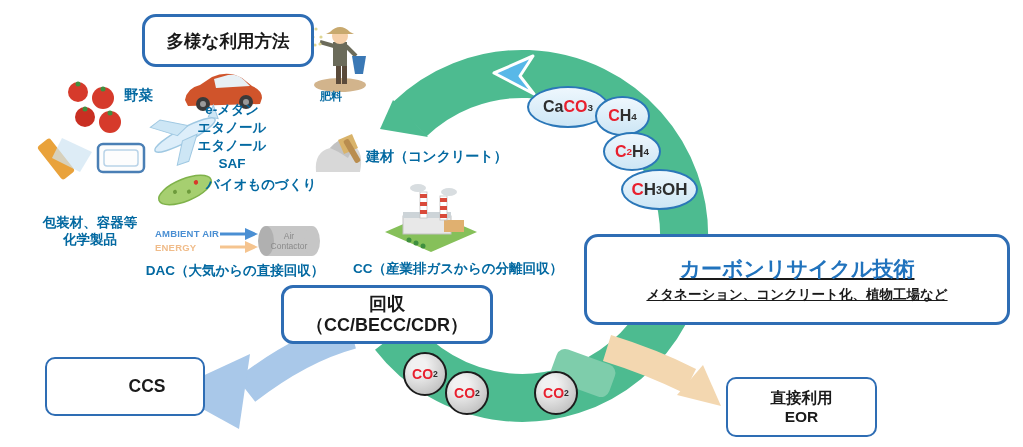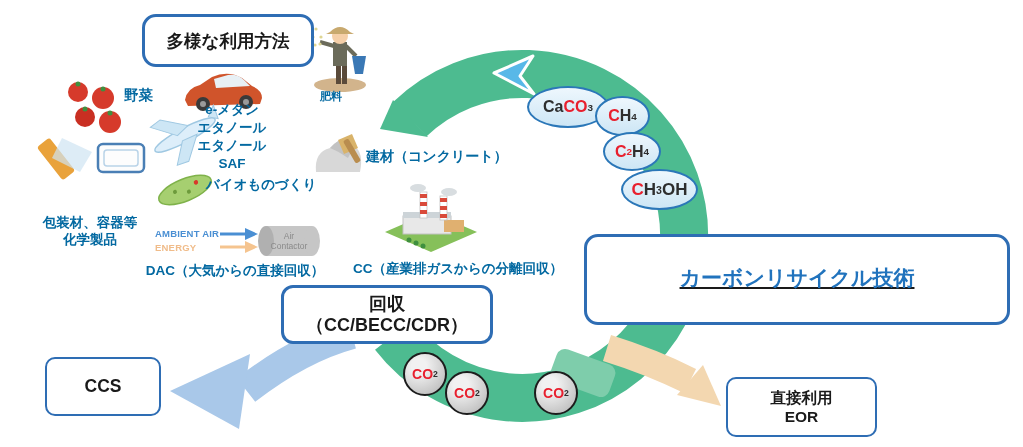--- a/index.html
+++ b/index.html
@@ -195,23 +195,24 @@
     <span>多様な利用方法</span>
   </div>
 
   <div class="box" style="left:268px;top:285px;width:206px;height:53px;font-size:18px;line-height:1.15;margin-left:13px;">
     <span>回収</span>
     <span>（CC/BECC/CDR）</span>
   </div>
 
   <div class="box" style="left:584px;top:234px;width:420px;height:85px;border-radius:14px;text-decoration:underline;">
     <div style="font-size:21px;color:#2173bd;margin-bottom:3px;">カーボンリサイクル技術</div>
-  </div>
-
-  <div class="box" style="left:45px;top:357px;width:112px;height:55px;font-size:17.5px;border-width:2.5px;border-radius:10px;">
+    <div style="font-size:13.5px;">メタネーション、コンクリート化、植物工場など</div>
+  </div>
+
+  <div class="box" style="left:45px;top:357px;width:112px;height:55px;font-size:17.5px;border-width:2.5px;border-radius:10px;padding-left:44px;">
     <span>CCS</span>
   </div>
 
   <div class="box" style="left:726px;top:377px;width:147px;height:56px;font-size:15.5px;line-height:1.25;border-width:2.5px;border-radius:10px;">
     <span>直接利用</span>
     <span>EOR</span>
   </div>
 
   <div class="lbl" style="left:124px;top:87px;font-size:14.5px;">野菜</div>
   <div class="lbl" style="left:320px;top:90px;font-size:11px;">肥料</div>

